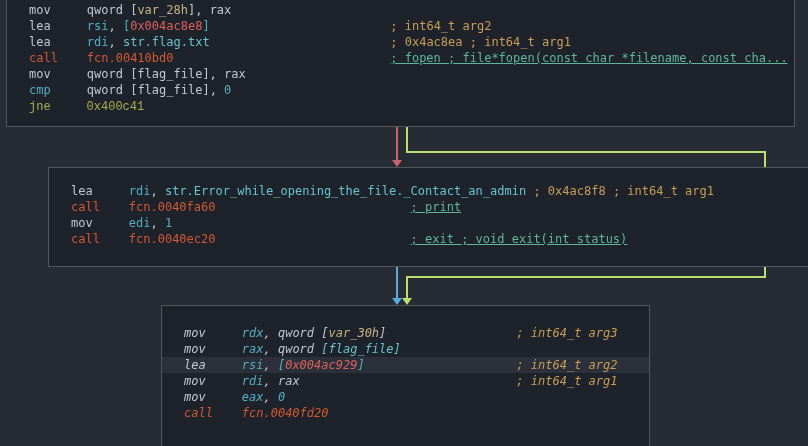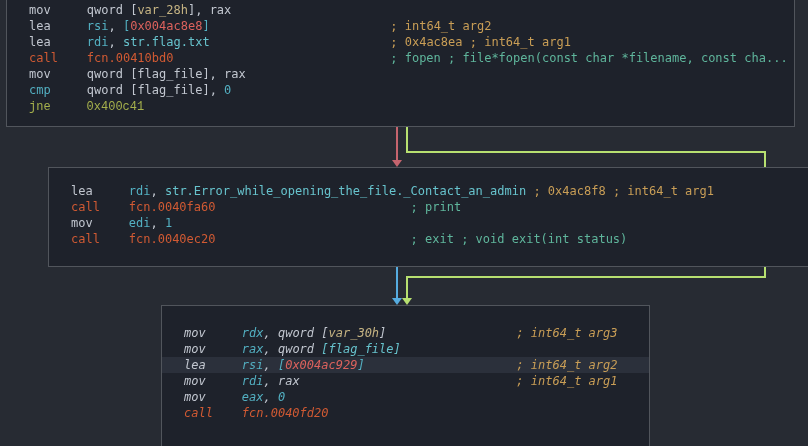--- a/index.html
+++ b/index.html
@@ -32,21 +32,21 @@
   #block-1 .code { padding-top: 15px; }
   #block-2 { left: 161px; top: 305px; width: 489px; height: 156px; font-style: italic; }
   #block-2 .code { padding-top: 19px; }
 
   .tok-p { color: var(--p); }
   .tok-r { color: var(--r); }
   .tok-s { color: var(--s); }
   .tok-c { color: var(--c); }
   .tok-h { color: var(--h); }
   .tok-g { color: var(--g); }
-  .tok-t { color: var(--t); }
+  .tok-t { color: var(--t); text-decoration: underline; }
   .tok-o { color: var(--o); font-family: Liberation Mono, monospace; }
   .tok-v { color: var(--v); text-align: right; }
 
   .edge { position: absolute; z-index: 1; }
   .arrowhead {
     position: absolute; z-index: 3;
     width: 0; height: 0;
     border-left: 5px solid transparent;
     border-right: 5px solid transparent;
     border-top: 7px solid #fff;

